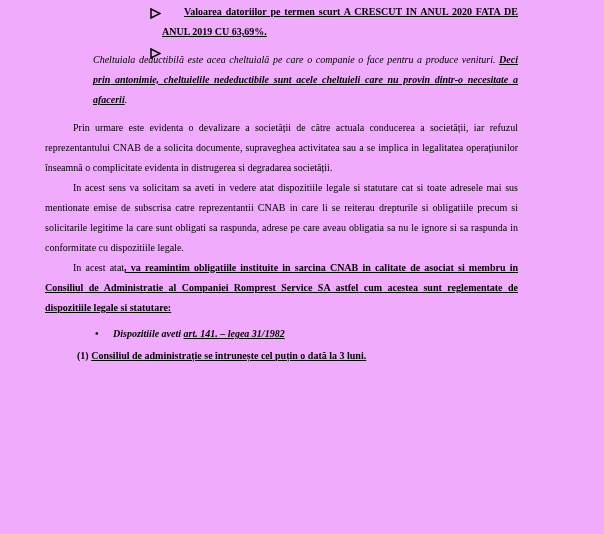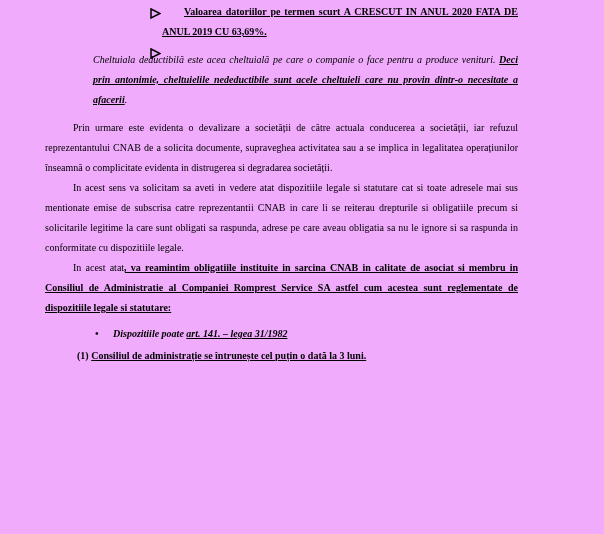--- a/index.html
+++ b/index.html
@@ -89,21 +89,21 @@
 
   <p class="italicp"><span>Cheltuiala deductibilă este acea cheltuială pe care o companie o face pentru a produce venituri. </span><span class="bu">Deci prin antonimie, cheltuielile nedeductibile sunt acele cheltuieli care nu provin dintr-o necesitate a afacerii</span><span>.</span></p>
 
   <p class="jus ind mt8">Prin urmare este evidenta o devalizare a societății de către actuala conducerea a societății, iar refuzul reprezentantului CNAB de a solicita documente, supraveghea activitatea sau a se implica in legalitatea operațiunilor înseamnă o complicitate evidenta in distrugerea si degradarea societății.</p>
 
   <p class="jus ind mt4">In acest sens va solicitam sa aveti in vedere atat dispozitiile legale si statutare cat si toate adresele mai sus mentionate emise de subscrisa catre reprezentantii CNAB in care li se reiterau drepturile si obligatiile precum si solicitarile legitime la care sunt obligati sa raspunda, adrese pe care aveau obligatia sa nu le ignore si sa raspunda in conformitate cu dispozitiile legale.</p>
 
   <p class="jus ind mt4"><span>In acest atat</span><span class="bu">, va reamintim obligatiile instituite in sarcina CNAB in calitate de asociat si membru in Consiliul de Administratie al Companiei Romprest Service SA astfel cum acestea sunt reglementate de dispozitiile legale si statutare:</span></p>
 
   <div class="legal-bullet">
-    <span class="dot">•</span><span>Dispozitiile poate </span><span class="u">art. 141. – legea 31/1982</span>
+    <span class="dot">•</span><span>Dispozitiile aveti </span><span class="u">art. 141. – legea 31/1982</span>
   </div>
 
   <div class="clause">
     <span class="num">(1)</span>
     <span class="bu">Consiliul de administrație se întrunește cel puțin o dată la 3 luni.</span>
   </div>
 
 </div>
 
 </body></html>

